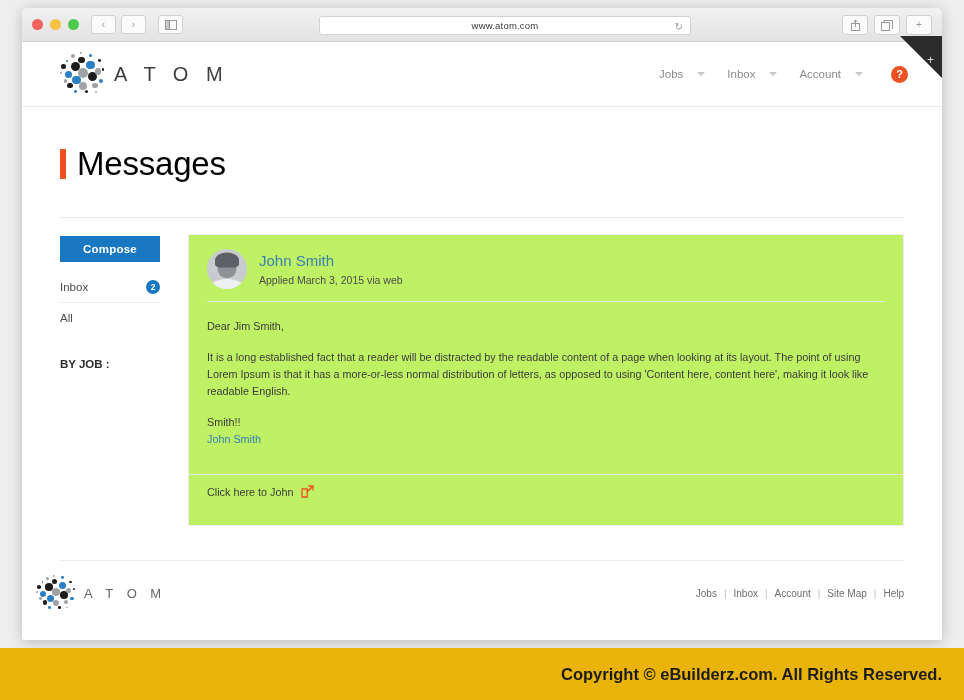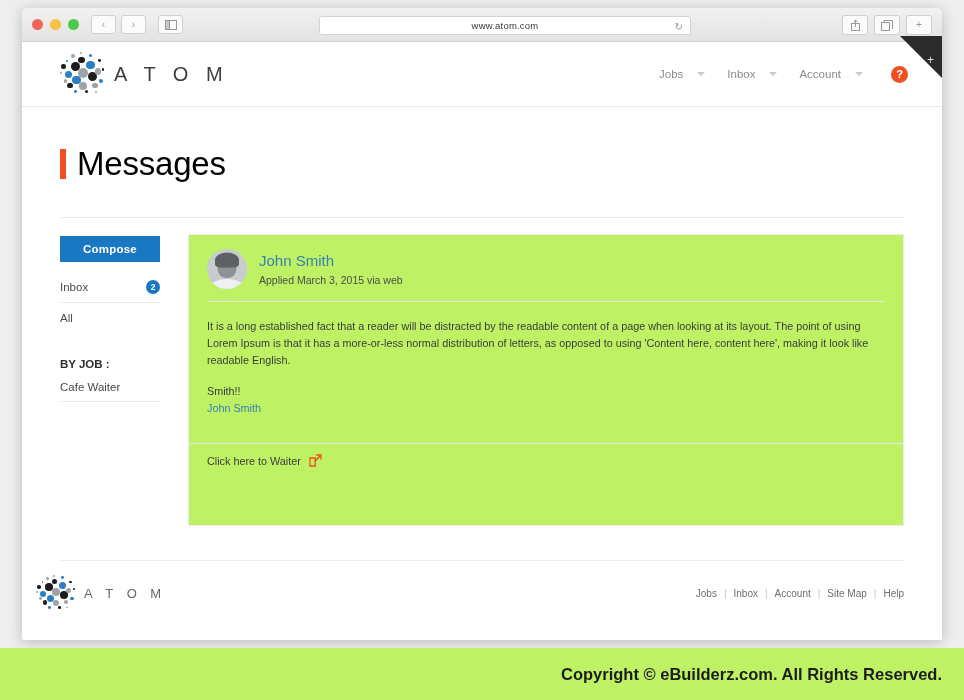--- a/index.html
+++ b/index.html
@@ -366,21 +366,21 @@
     color: #6d6d6d;
   }
   #footer-links .sep { color: #c2c2c2; }
   #footer-links a { color: #6d6d6d; text-decoration: none; cursor: pointer; }
 
   
   #copyright-bar {
     position: absolute;
     left: 0; right: 0; bottom: 0;
     height: 52px;
-    background: #bef264;
+    background: #eab308;
     display: flex;
     align-items: center;
     justify-content: flex-end;
     padding-right: 22px;
   }
   #copyright-text {
     font-size: 16.5px;
     color: #1c1c1c;
     font-weight: bold;
   }
@@ -500,51 +500,49 @@
             <span>Inbox</span>
             <span id="inbox-badge">2</span>
           </div>
 
           <div class="side-link no-rule">
             <span>All</span>
           </div>
 
           <div id="by-job-heading">BY JOB :</div>
 
-          <div class="side-link">
-            <span>Cafe Waiter</span>
-          </div>
         </div>
 
         <div id="message-panel">
 
           <div id="message-header">
             <div id="avatar">
               <span class="shoulders"></span>
               <span class="face"></span>
               <span class="hair"></span>
             </div>
             <div>
               <div id="sender-name">John Smith</div>
               <div id="sender-meta">Applied March 3,  2015 via web</div>
             </div>
           </div>
 
           <div id="header-divider"></div>
 
           <div id="message-body">
+            <p>Dear Jim Smith,</p>
             <p>It is a long established fact that a reader will be distracted by the readable content of a page when looking at its layout. The point of using Lorem Ipsum is that it has a more-or-less normal distribution of letters, as opposed to using 'Content here, content here', making it look like readable English.</p>
             <p style="margin-bottom:0;">
               <span>Smith!!</span><br>
               <span class="sig-name">John Smith</span>
             </p>
           </div>
 
           <div id="reply-bar">
-            <span id="reply-label">Click here to Waiter</span>
+            <span id="reply-label">Click here to John</span>
             <span id="reply-icon">
               <svg width="13" height="13" viewBox="0 0 13 13" aria-hidden="true">
                 <path d="M1 4 H6.2 V12 H1 Z" fill="none" stroke="#ef5022" stroke-width="1.3"></path>
                 <path d="M7.2 1 H12 V5.4" fill="none" stroke="#ef5022" stroke-width="1.3"></path>
                 <path d="M11.6 1.4 L5.8 7.2" fill="none" stroke="#ef5022" stroke-width="1.5"></path>
               </svg>
             </span>
           </div>
         </div>
       </div>

